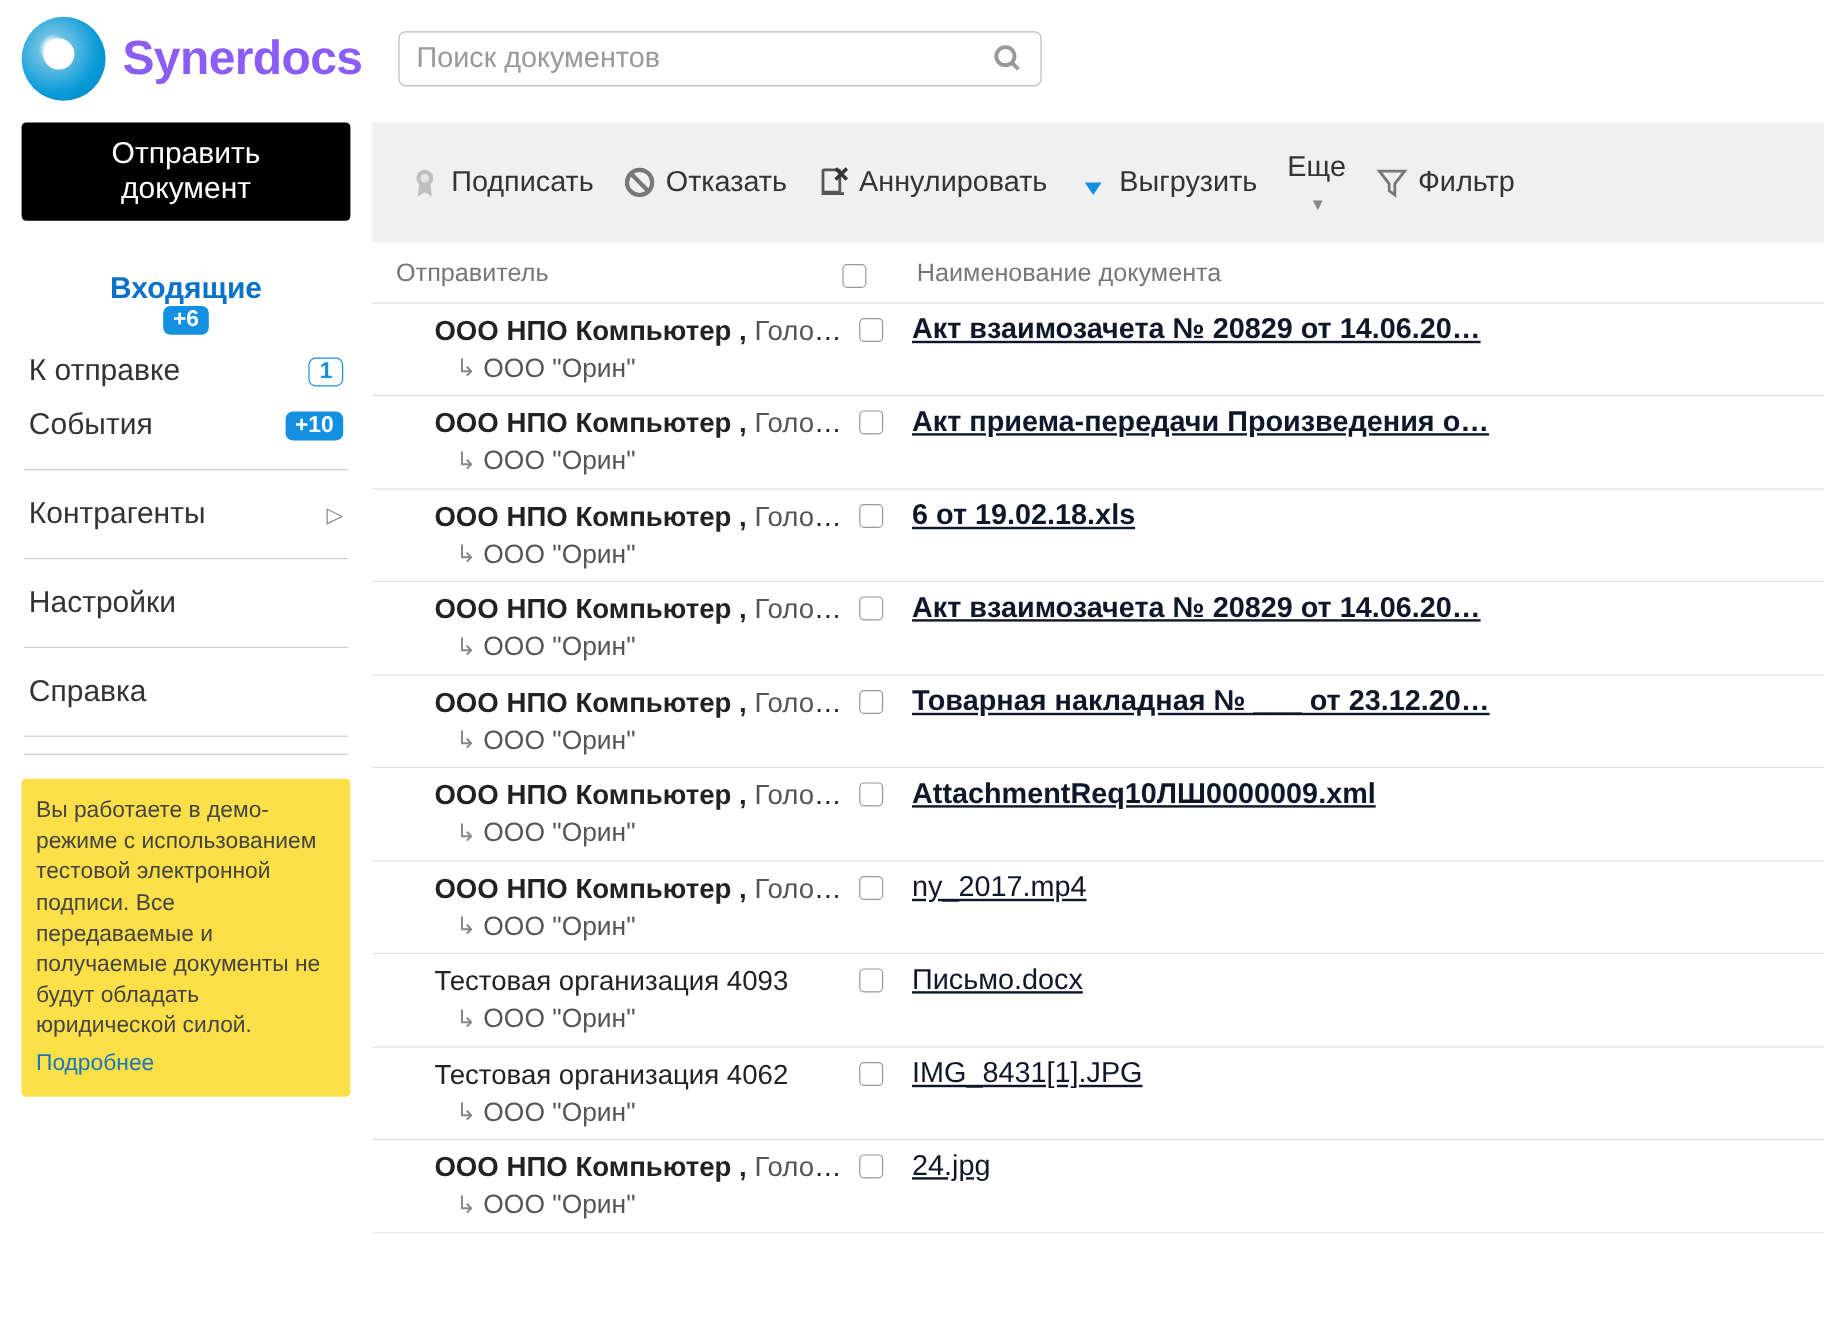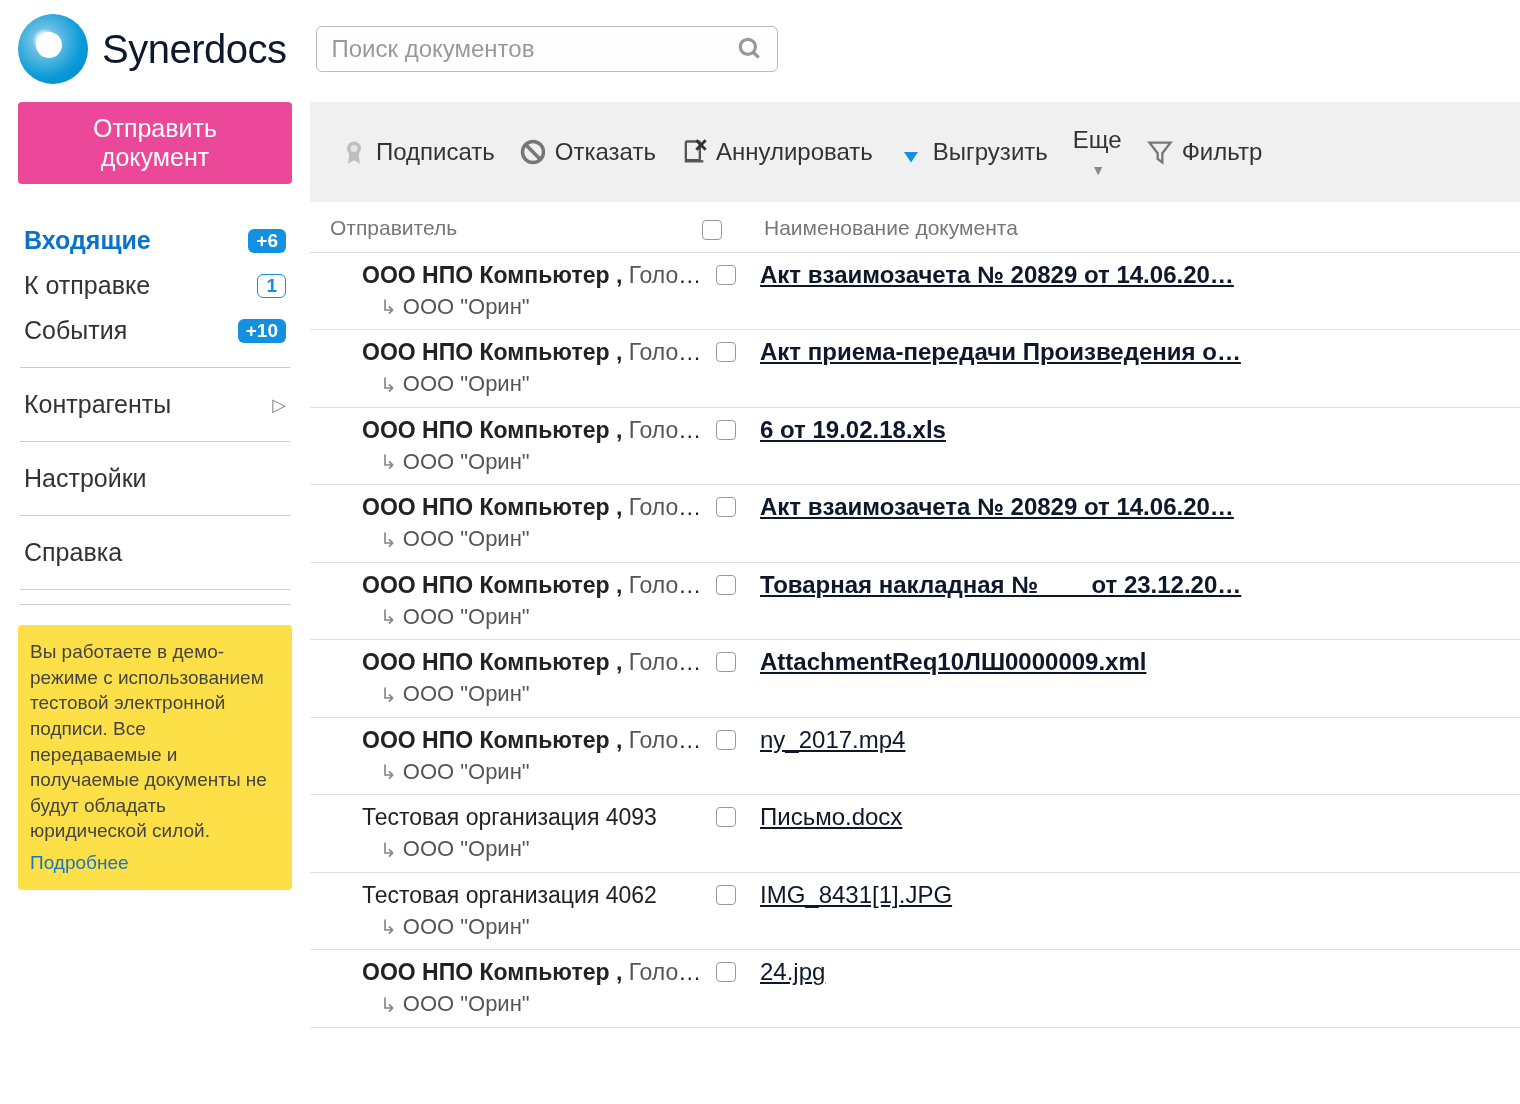--- a/index.html
+++ b/index.html
@@ -25,31 +25,31 @@
   .logo-circle::after {
     content: "";
     position: absolute;
     top: 18px; left: 18px;
     width: 26px; height: 26px;
     background: #fff;
     border-radius: 50%;
   }
   .brand {
     font-size: 40px;
-    font-weight: 400;
-    color: #0f172a;
+    font-weight: 700;
+    color: #8b5cf6;
     letter-spacing: -0.5px;
   }
   .search-wrap {
     display: flex;
     align-items: center;
     border: 1px solid #bbb;
     border-radius: 6px;
     padding: 8px 14px;
-    width: 462px;
+    width: 536px;
     background: #fefefe;
   }
   .search-input {
     border: none;
     outline: none;
     font-size: 24px;
     color: #777;
     flex: 1;
     background: transparent;
   }
@@ -58,41 +58,41 @@
     width: 26px; height: 26px;
     color: #999;
   }
   .layout { display: flex; }
   .sidebar {
     width: 310px;
     padding: 0 18px 18px 18px;
     flex-shrink: 0;
   }
   .send-btn {
-    background: #ec4899;
+    background: #000000;
     color: #fff;
     font-size: 25px;
     padding: 12px 32px;
     border: none;
     border-radius: 4px;
     cursor: pointer;
     width: 100%;
     text-align: center;
   }
   .nav { margin-top: 34px; }
   .nav-item {
     display: flex;
     justify-content: space-between;
     align-items: center;
     font-size: 25px;
     color: #333;
     padding: 8px 6px;
     cursor: pointer;
   }
-  .nav-item.active { color: #0a73c9; font-weight: 600; }
+  .nav-item.active { color: #0a73c9; font-weight: 600; flex-direction: column; }
   .badge-solid {
     background: #1390e0;
     color: #fff;
     font-size: 19px;
     font-weight: 600;
     padding: 1px 8px;
     border-radius: 6px;
   }
   .badge-outline {
     border: 1.5px solid #1390e0;

